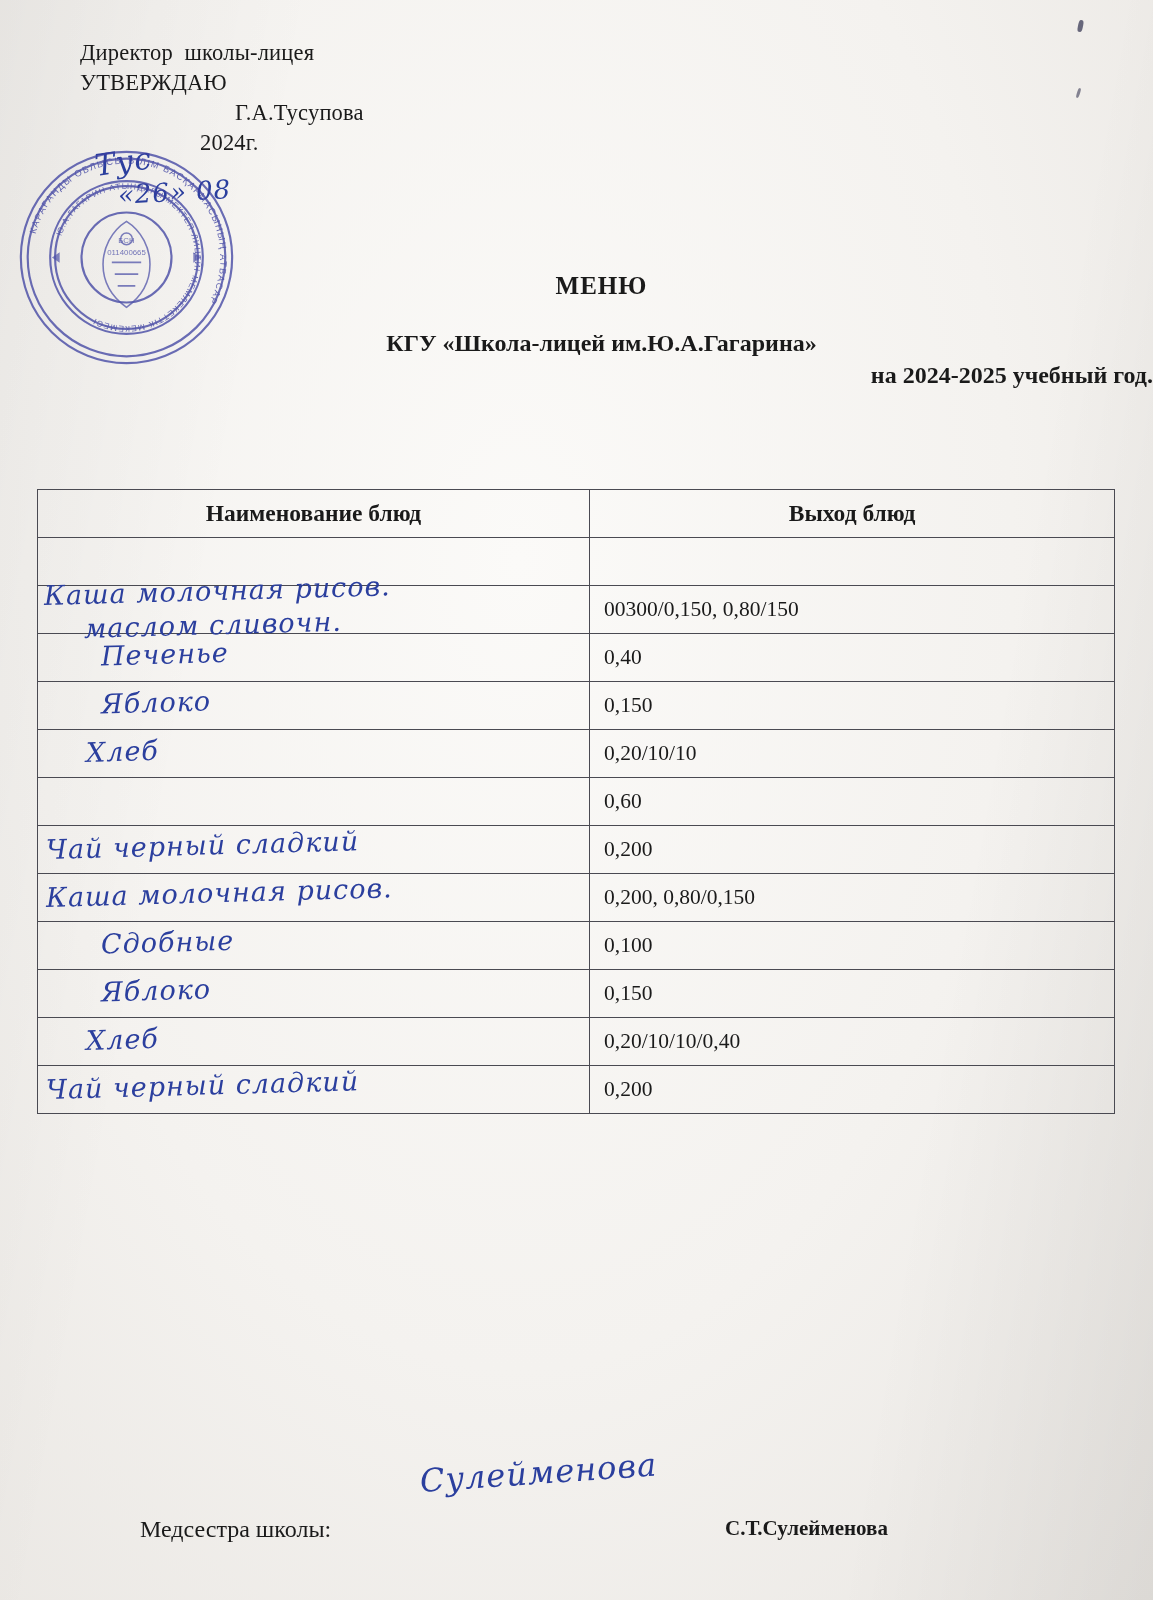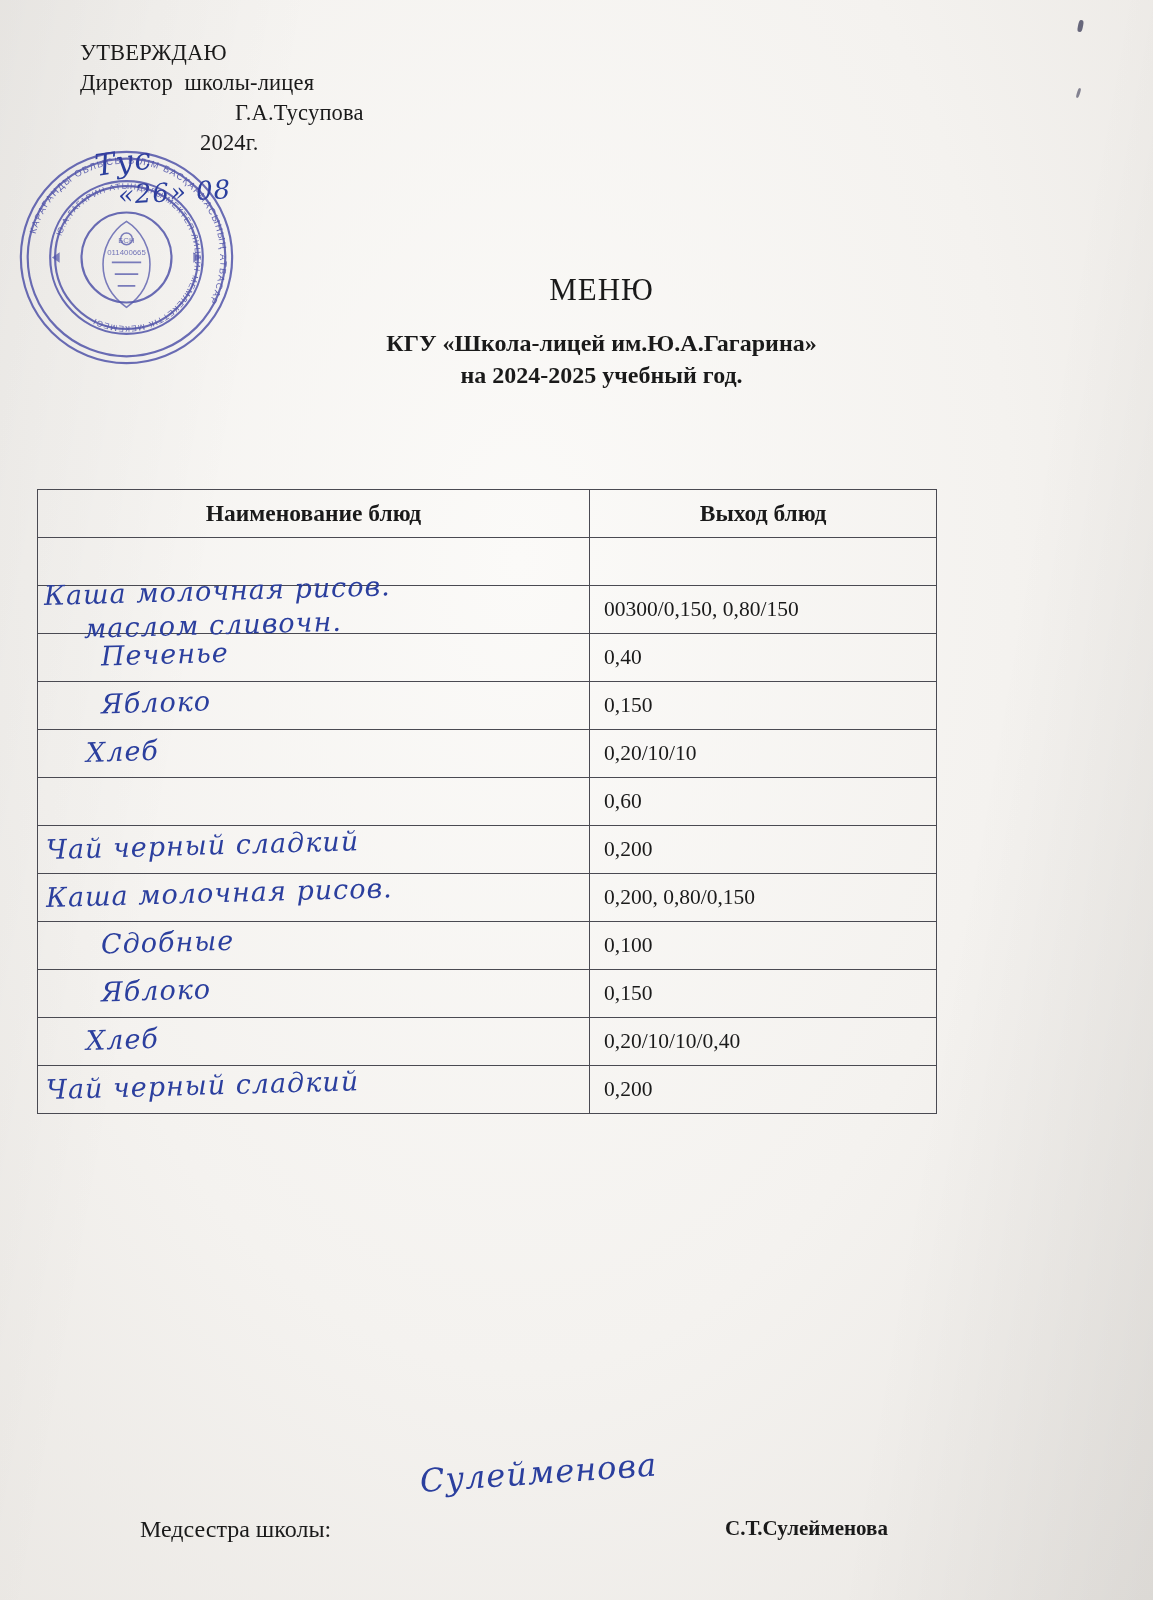--- a/index.html
+++ b/index.html
@@ -93,50 +93,50 @@
     font-size: 26px;
     transform: rotate(-3deg);
   }
 
   
   .title-menu {
     position: absolute;
     top: 272px;
     left: 0; right: 0;
     text-align: center;
-    font-weight: normal;
-    font-size: 31px;
+    font-weight: bold;
+    font-size: 25px;
     letter-spacing: 1px;
     padding-left: 50px;
   }
   .title-school {
     position: absolute;
     top: 330px;
     left: 0; right: 0;
     text-align: center;
     font-weight: bold;
     font-size: 24px;
     padding-left: 50px;
   }
   .title-year {
     position: absolute;
     top: 362px;
     left: 0; right: 0;
-    text-align: center;
+    text-align: right;
     font-weight: bold;
     font-size: 24px;
     padding-left: 50px;
   }
 
   
   .menu-table {
     position: absolute;
     left: 37px;
     top: 489px;
-    width: 900px;
+    width: 1078px;
     border-collapse: collapse;
     table-layout: fixed;
   }
   .menu-table td, .menu-table th {
     border: 1.2px solid #4a4a52;
     height: 47px;
     padding: 0 8px;
     font-size: 21px;
     vertical-align: middle;
   }
@@ -221,22 +221,22 @@
 <body>
 
 <div class="paper"></div>
 
 <div class="page">
 
   <div class="mark1"></div>
   <div class="mark2"></div>
 
   <div class="approve">
+    <div>Директор  школы-лицея</div>
     <div>УТВЕРЖДАЮ</div>
-    <div>Директор  школы-лицея</div>
     <div class="sig-line">Г.А.Тусупова</div>
     <div class="date-line">2024г.</div>
   </div>
 
   <div class="hw sig-director">Тус</div>
   <div class="hw date-hand">«26» 08</div>
 
   <svg class="stamp" viewBox="0 0 230 230">
     <defs>
       <path id="outerArc" d="M 115,115 m -96,0 a 96,96 0 1,1 192,0 a 96,96 0 1,1 -192,0"></path>

